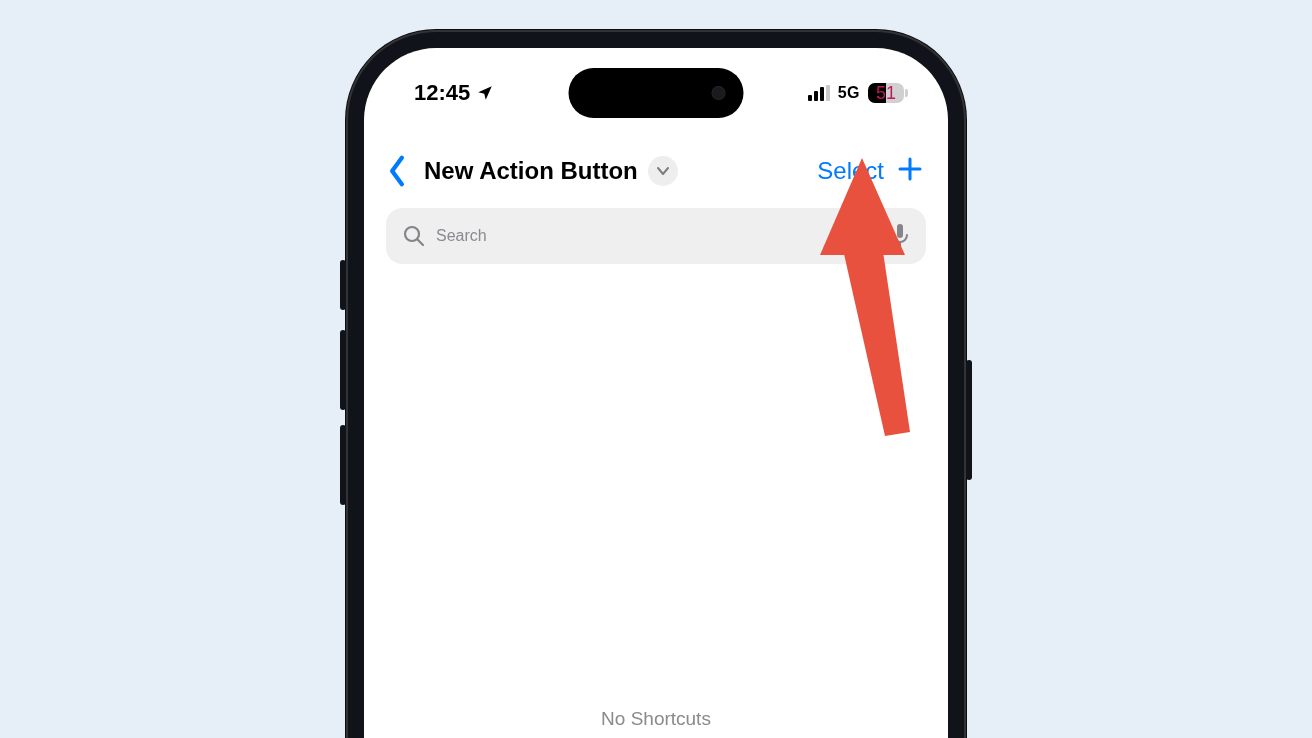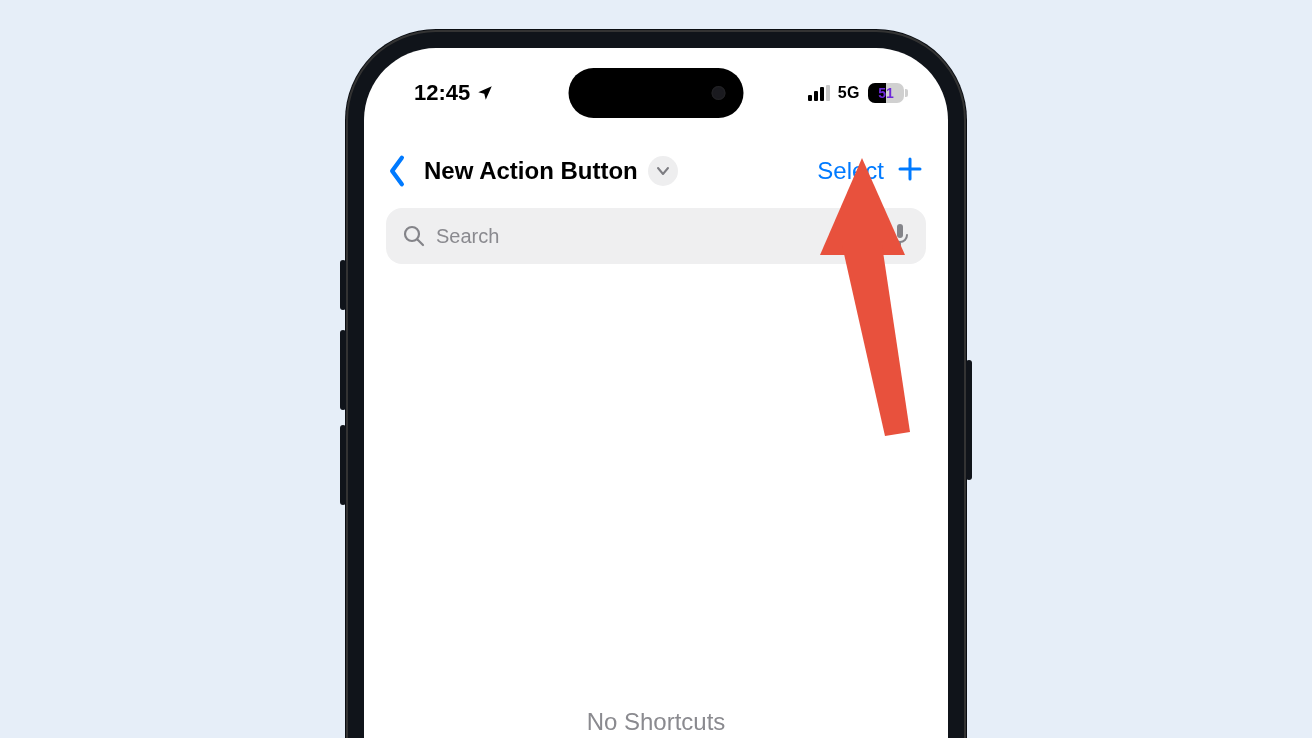--- a/index.html
+++ b/index.html
@@ -98,21 +98,21 @@
   .battery::after{
     content:""; position:absolute; right:-4px; top:6px;
     width:3px; height:8px; background:#d0d0d0; border-radius:0 2px 2px 0;
   }
   .battery-fill{
     position:absolute; left:0; top:0; bottom:0;
     background:#000; border-radius:7px 0 0 7px;
   }
   .battery-num{
     position:relative; z-index:2; width:100%;
-    text-align:center; font-size:14px; font-weight:700; color:#6d28d9;
+    text-align:center; font-size:18px; font-weight:400; color:#be185d;
   }
 
   
   .navbar {
     position:absolute;
     top:95px; left:0; right:0;
     height:56px;
     display:flex;
     align-items:center;
     padding: 0 22px;
@@ -138,32 +138,32 @@
     height:56px;
     background:#efeff0;
     border-radius:16px;
     display:flex; align-items:center;
     padding:0 16px;
     gap:10px;
   }
   .search-icon{ width:24px; height:24px; color:#848489;}
   .search-input{
     flex:1; border:none; outline:none; background:transparent;
-    font-size:20px; color:#000;
+    font-size:16px; color:#000;
   }
   .search-input::placeholder{ color:#8a8a8f; }
   .mic-icon{ width:20px; height:26px; color:#848489;}
 
   
   .empty-label{
     position:absolute;
     left:0; right:0;
     top:660px;
     text-align:center;
-    font-size:24px;
+    font-size:19px;
     color:#8a8a8f;
   }
 
   
   .arrow-overlay{
     position:absolute;
     pointer-events:none;
     z-index:100;
   }
 </style>

